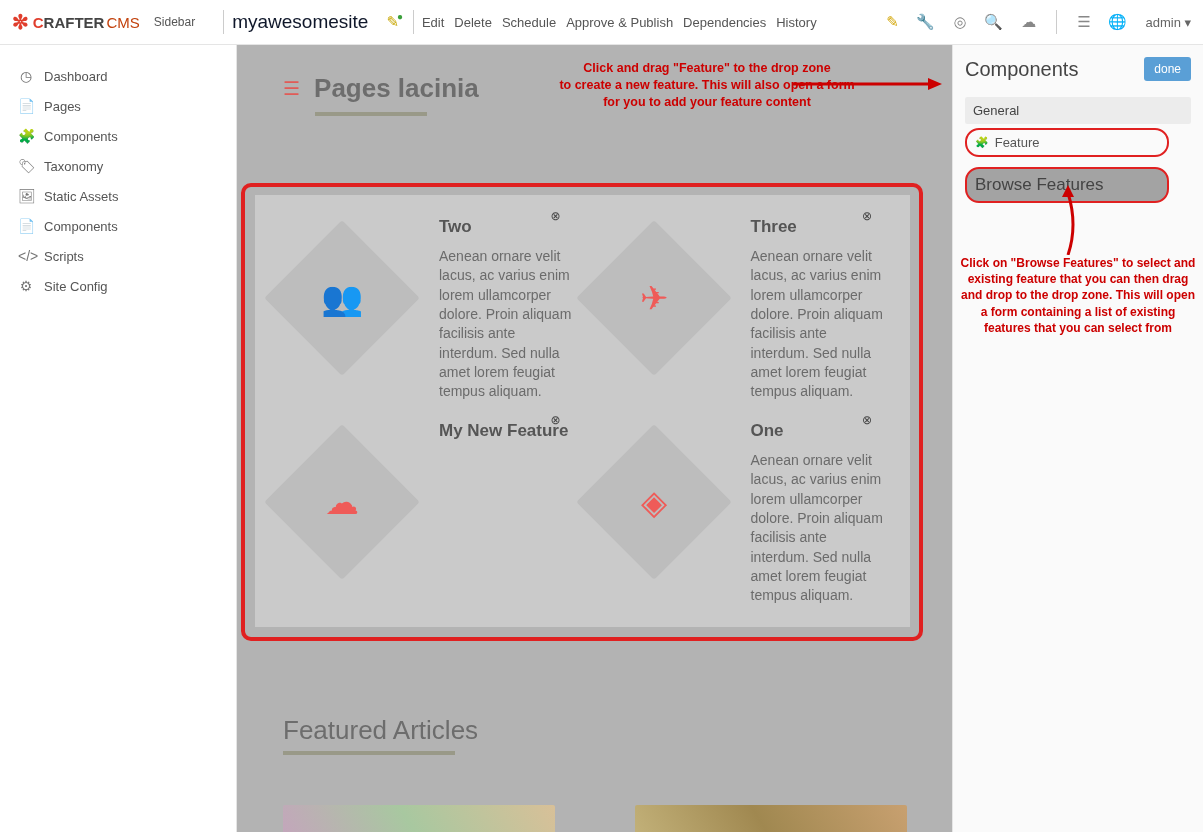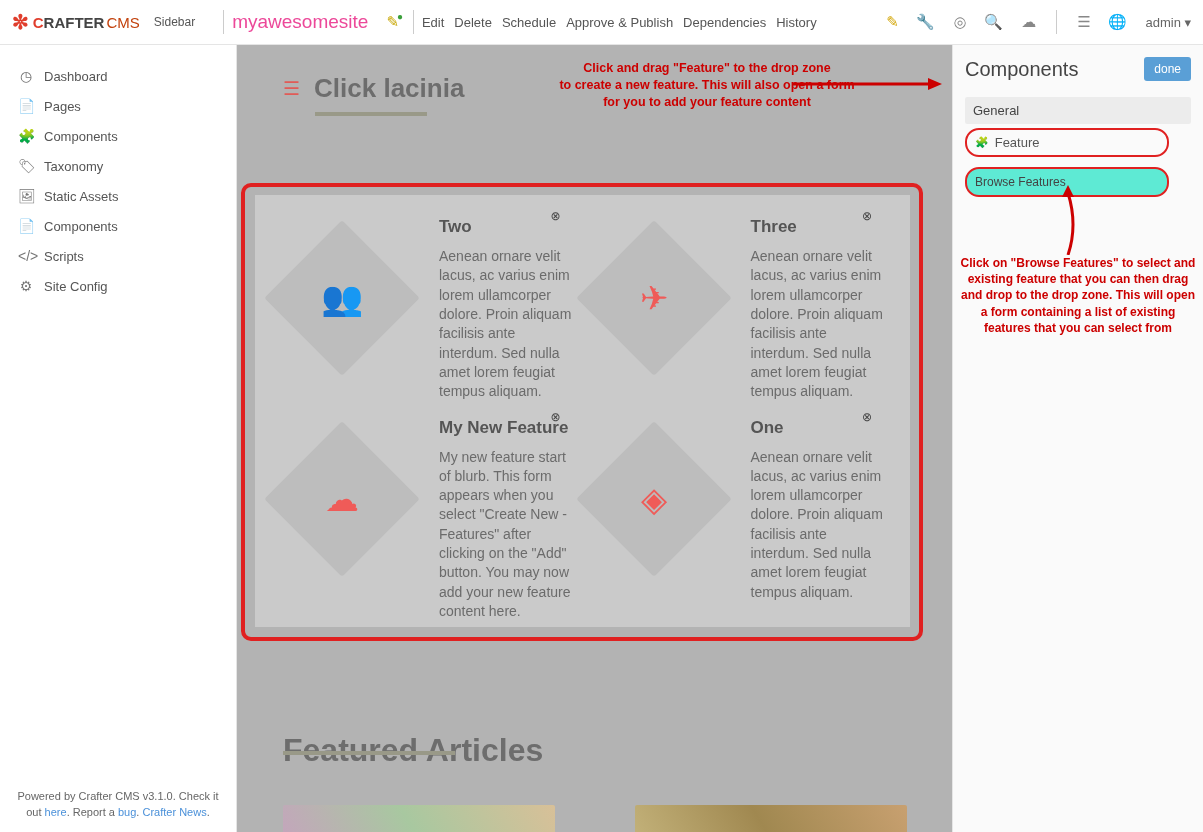--- a/index.html
+++ b/index.html
@@ -5,21 +5,21 @@
 * { box-sizing: border-box; margin: 0; padding: 0; }
 body { font-family: "Helvetica Neue", Arial, sans-serif; font-size: 13px; color: #333; background: #fff; width: 1203px; height: 832px; overflow: hidden; position: relative; }
 
 
 .header { height: 45px; border-bottom: 1px solid #e5e5e5; display: flex; align-items: center; padding: 0 12px; }
 .logo { display: flex; align-items: center; font-weight: bold; font-size: 15px; color: #444; margin-right: 10px; }
 .logo .gear { color: #e03e2d; font-size: 20px; margin-right: 4px; }
 .logo .crafter-c { color: #e03e2d; }
 .sidebar-toggle { font-size: 12px; color: #555; margin-right: 16px; padding: 2px 4px; }
 .vline { width: 1px; height: 24px; background: #ccc; margin: 0 8px; }
-.site-name { font-size: 19px; color: #ec4899; margin-right: 18px; }
+.site-name { font-size: 19px; color: #0f172a; margin-right: 18px; }
 .editmark { font-size: 15px; color: #c7a600; margin-right: 6px; position: relative; }
 .editmark .dot { position:absolute; top:-2px; right:-4px; font-size:10px; color:#3a9f3a;}
 .top-actions { display: flex; gap: 10px; font-size: 13px; color: #555; text-align: center; }
 .top-actions span { cursor: pointer; }
 .top-right { margin-left: auto; display: flex; align-items: center; gap: 18px; color: #888; font-size: 15px; }
 .top-right .vline { margin: 0 2px; }
 .admin { font-size: 13px; color: #666; }
 
 
 .left-sidebar { position: absolute; top: 45px; left: 0; width: 237px; bottom: 0; border-right: 1px solid #e5e5e5; padding-top: 16px; }
@@ -41,33 +41,33 @@
 .dropzone-border { position:absolute; top:138px; left:4px; right:29px; height:458px; border:4px solid #e02020; border-radius:10px; z-index:4; pointer-events:none;}
 .dropzone-inner { position:absolute; top:150px; left:18px; right:42px; height:432px; background:#cacaca; padding: 12px 16px; display:grid; grid-template-columns:1fr 1fr; gap:0; z-index:2;}
 .feature-card { display:flex; gap:20px; padding:6px 4px; position:relative;}
 .fc-icon { width:110px; height:110px; background:#bdbdbd; transform:rotate(45deg); margin:30px 22px 0 12px; display:flex; align-items:center; justify-content:center; border-radius:3px; flex-shrink:0;}
 .fc-icon svg, .fc-icon-inner { transform:rotate(-45deg); color:#ef5b58; }
 .fc-text { flex:1; padding-right:6px;}
 .fc-title { font-weight:bold; font-size:17px; color:#555; margin-bottom:10px; margin-top:4px;}
 .fc-body { font-size:14px; color:#6b6b6b; line-height:1.38; }
 .fc-del { position:absolute; top:2px; right:22px; font-size:12px; color:#444; cursor:pointer;}
 
-.featured-articles-title { position:absolute; top:687px; left:46px; font-size:32px; font-weight:bold; color:#6d6d6d;}
+.featured-articles-title { position:absolute; top:670px; left:46px; font-size:26px; font-weight:normal; color:#6d6d6d;}
 .fa-under { position:absolute; top:706px; left:46px; height:4px; width:172px; background:#998;}
 .fa-cards { position:absolute; top:760px; left:46px; display:flex; gap:80px;}
 .fa-card { width:272px; height:70px; background:linear-gradient(45deg,#9a8,#cba,#8a9,#dba); border-radius:2px;}
 
 
 .right-panel { position:absolute; top:45px; right:0; width:251px; bottom:0; border-left:1px solid #e5e5e5; background:#fafafa; padding:12px 12px;}
 .rp-head { display:flex; align-items:center; justify-content:space-between; margin-bottom:16px;}
 .rp-title { font-size:20px; color:#444;}
 .done-btn { background:#5a9fd6; color:#fff; border:none; padding:5px 10px; border-radius:3px; font-size:12px; cursor:pointer;}
 .category { background:#ececec; padding:6px 8px; font-size:13px; color:#444; border-radius:2px; margin-bottom:4px;}
 .comp-item { padding:5px 8px; font-size:13px; color:#555; display:flex; align-items:center; gap:6px; border:2.5px solid #e02020; border-radius:14px; margin:2px 22px 10px 0; cursor:grab;}
-.browse-item { position:relative; background:#5eead4; padding:6px 8px; font-size:12px; color:#444; border:2.5px solid #e02020; border-radius:14px; margin-right:22px; cursor:pointer;}
+.browse-item { position:relative; background:#a3a3a3; padding:6px 8px; font-size:17px; color:#444; border:2.5px solid #e02020; border-radius:14px; margin-right:22px; cursor:pointer;}
 .rp-annot { position:absolute; top:210px; left:6px; right:6px; color:#cc0000; font-weight:bold; font-size:12px; text-align:center; line-height:1.35; white-space: pre-line;}
 .rp-arrow { position:absolute; top:140px; left:100px; width:30px; height:70px;}
 
 svg { display:block; }
 </style>
 </head>
 <body>
 
 <div class="header">
   <div class="logo">
@@ -129,38 +129,35 @@
     </div>
   <div class="nav-item">
       <span class="nav-icon">&lt;/&gt;</span>
       <span>Scripts</span>
     </div>
   <div class="nav-item">
       <span class="nav-icon">⚙</span>
       <span>Site Config</span>
     </div>
 
-  <div class="footer">
-    <span>Powered by Crafter CMS v3.1.0. Check it out </span><a>here</a><span>. Report a </span><a>bug</a><span>. </span><a>Crafter News</a><span>.</span>
-  </div>
 </div>
 
 <div class="preview">
 
   <div class="annot-top">Click and drag "Feature" to the drop zone
 to create a new feature.  This will also open a form
 for you to add your feature content</div>
   <svg class="arrow-top" viewBox="0 0 150 18">
       <line x1="0" y1="9" x2="138" y2="9" stroke="#cc0000" stroke-width="3"></line>
       <polygon points="150,9 136,3 136,15" fill="#cc0000"></polygon>
     </svg>
 
   <div class="section-title-wrap">
     <span class="bars-icon">☰</span>
-    <span class="section-title">Click lacinia</span>
+    <span class="section-title">Pages lacinia</span>
   </div>
   <div class="underline"></div>
 
   <div class="dropzone-border"></div>
   <div class="dropzone-inner">
 
     <div class="feature-card">
       <span class="fc-del">⊗</span>
       <div class="fc-icon">
           <span class="fc-icon-inner" style="font-size:34px;">👥</span>
@@ -180,21 +177,20 @@
           <div class="fc-body">Aenean ornare velit lacus, ac varius enim lorem ullamcorper dolore. Proin aliquam facilisis ante interdum. Sed nulla amet lorem feugiat tempus aliquam.</div>
         </div>
     </div>
     <div class="feature-card">
       <span class="fc-del">⊗</span>
       <div class="fc-icon">
           <span class="fc-icon-inner" style="font-size:34px;">☁</span>
         </div>
       <div class="fc-text">
           <div class="fc-title">My New Feature</div>
-          <div class="fc-body">My new feature start of blurb.  This form appears when you select "Create New - Features" after clicking on the "Add" button.  You may now add your new feature content here.</div>
         </div>
     </div>
     <div class="feature-card">
       <span class="fc-del">⊗</span>
       <div class="fc-icon">
           <span class="fc-icon-inner" style="font-size:34px;">◈</span>
         </div>
       <div class="fc-text">
           <div class="fc-title">One</div>
           <div class="fc-body">Aenean ornare velit lacus, ac varius enim lorem ullamcorper dolore. Proin aliquam facilisis ante interdum. Sed nulla amet lorem feugiat tempus aliquam.</div>

